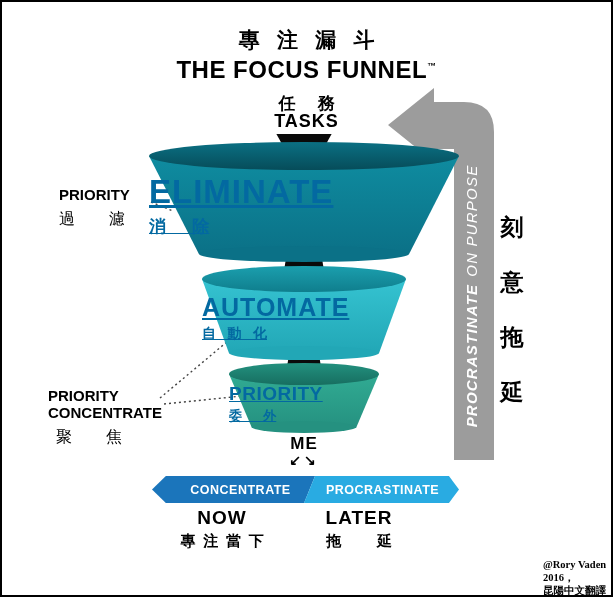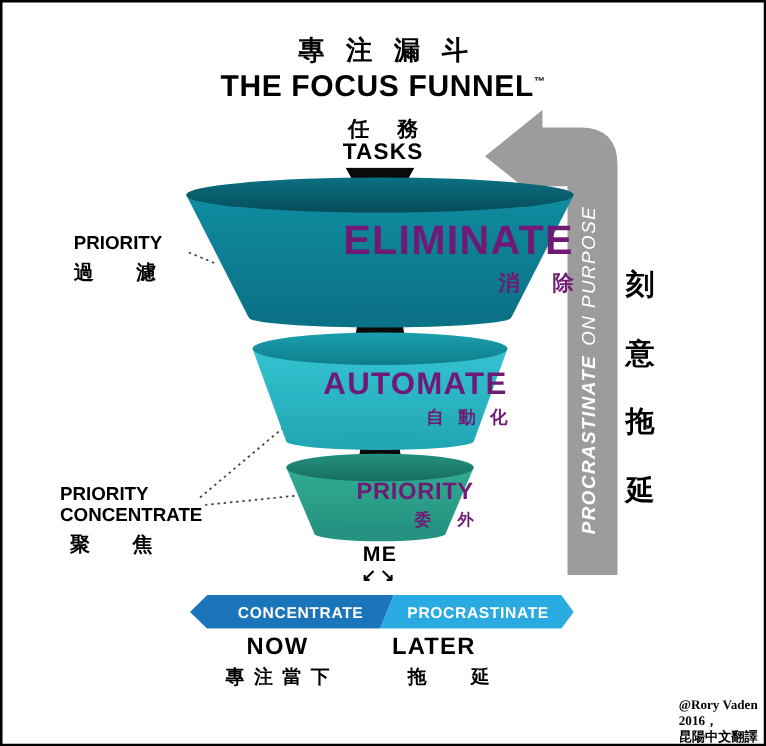--- a/index.html
+++ b/index.html
@@ -56,57 +56,57 @@
   .t2-bot{left:227px;top:344px;width:150px;height:14px;border-radius:50%;background:#22a7b6;z-index:2;}
   
   .t3-mouth{left:227px;top:361px;width:150px;height:22px;border-radius:50%;
             background:linear-gradient(180deg,#23917f,#176e60);z-index:3;}
   .t3-body{left:227px;top:372px;width:150px;height:54px;z-index:2;
            background:linear-gradient(180deg,#31ab93,#259180);
            clip-path:polygon(0 0,100% 0,84.7% 100%,15.3% 100%);}
   .t3-bot{left:250px;top:419px;width:104px;height:12px;border-radius:50%;background:#259180;z-index:2;}
 
   
-  .tier-text{z-index:5;text-align:right;color:#701a75;}
+  .tier-text{z-index:5;text-align:left;color:#0369a1;text-decoration:underline;}
   .t1-text{left:147px;top:171px;width:310px;}
   .t2-text{left:200px;top:291px;width:204px;}
   .t3-text{left:227px;top:381px;width:150px;}
   .e1{font-size:33px;font-weight:800;letter-spacing:1px;}
   .e2{font-size:25px;font-weight:800;letter-spacing:1px;}
   .e3{font-size:19px;font-weight:800;letter-spacing:.5px;}
   .tier-zh{font-family:"Liberation Serif",serif;font-weight:700;}
   .z1{font-size:17px;word-spacing:22px;margin-top:4px;}
   .z2{font-size:14px;word-spacing:8px;margin-top:3px;}
   .z3{font-size:13px;word-spacing:18px;margin-top:2px;}
 
   
   .lbl{font-size:15px;font-weight:800;line-height:17px;z-index:2;}
   .dil{left:57px;top:184px;width:100px;}
   .con{left:46px;top:385px;width:114px;}
-  .lbl-zh{margin-top:7px;font-family:"Liberation Serif",serif;font-weight:700;
+  .lbl-zh{margin-top:7px;font-family:"Liberation Serif",serif;font-weight:400;
           font-size:16px;word-spacing:30px;}
   .con .lbl-zh{padding-left:8px;}
 
   
   .me{left:252px;top:432px;width:100px;text-align:center;font-size:17px;
       font-weight:800;letter-spacing:1px;z-index:5;}
   .me-arrows{left:252px;top:450px;width:100px;text-align:center;font-size:14px;
              font-weight:700;letter-spacing:3px;z-index:5;}
 
   
   .bn{top:474px;height:27px;z-index:2;display:flex;align-items:center;color:#fff;
       font-weight:800;font-size:12.5px;letter-spacing:.5px;}
   .bn-left{left:150px;width:163px;background:#1b75bb;justify-content:center;padding-left:14px;box-sizing:border-box;
            clip-path:polygon(0 50%,8.5% 0,100% 0,93.3% 100%,8.5% 100%);}
   .bn-right{left:302px;width:155px;background:#29abe2;justify-content:center;padding-right:12px;padding-left:14px;box-sizing:border-box;
             clip-path:polygon(7.1% 0,93.5% 0,100% 50%,93.5% 100%,0 100%);}
 
   
   .now{left:155px;top:505px;width:130px;font-size:19px;font-weight:800;letter-spacing:1px;z-index:2;}
-  .later{left:280px;top:505px;width:130px;font-size:19px;font-weight:800;letter-spacing:1px;z-index:2;}
+  .later{left:292px;top:505px;width:130px;font-size:19px;font-weight:800;letter-spacing:1px;z-index:2;}
   .now-zh{left:140px;top:530px;width:160px;font-size:15px;font-weight:700;word-spacing:4px;z-index:2;}
   .later-zh{left:292px;top:530px;width:130px;font-size:15px;font-weight:700;word-spacing:32px;z-index:2;}
 
   
   .credit{left:497px;top:556px;font-family:"Liberation Serif",serif;font-weight:700;
           font-size:10.5px;line-height:13px;z-index:2;margin-left:44px;}
 </style>
 </head>
 <body>
 

